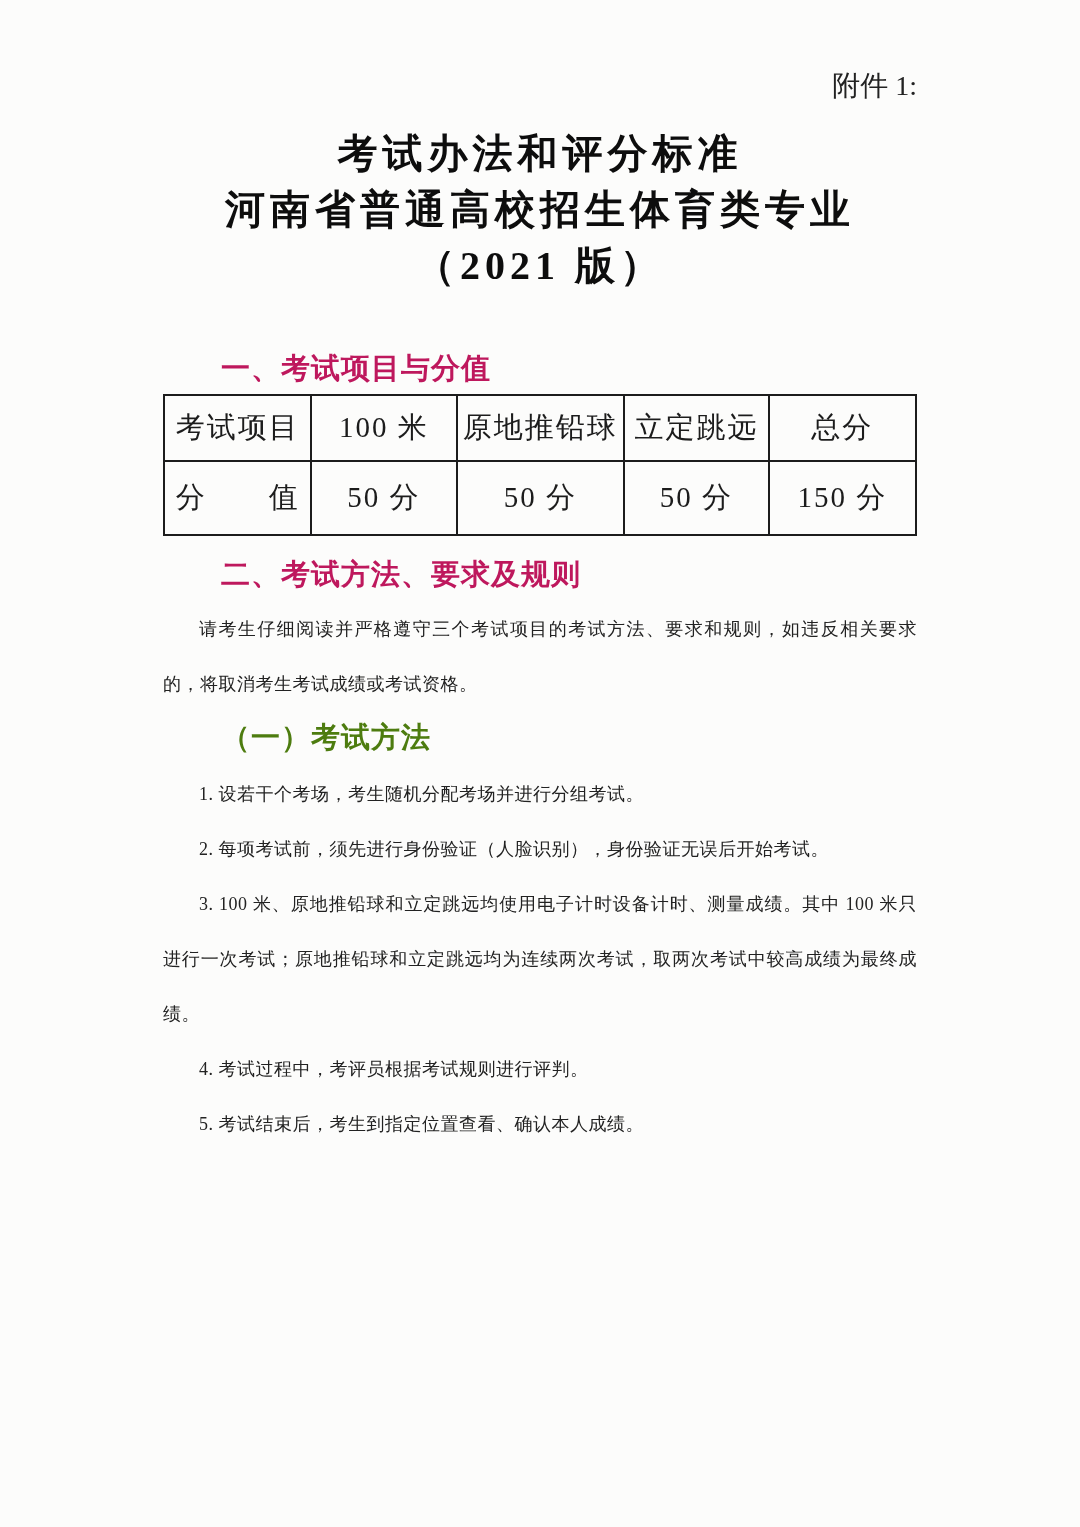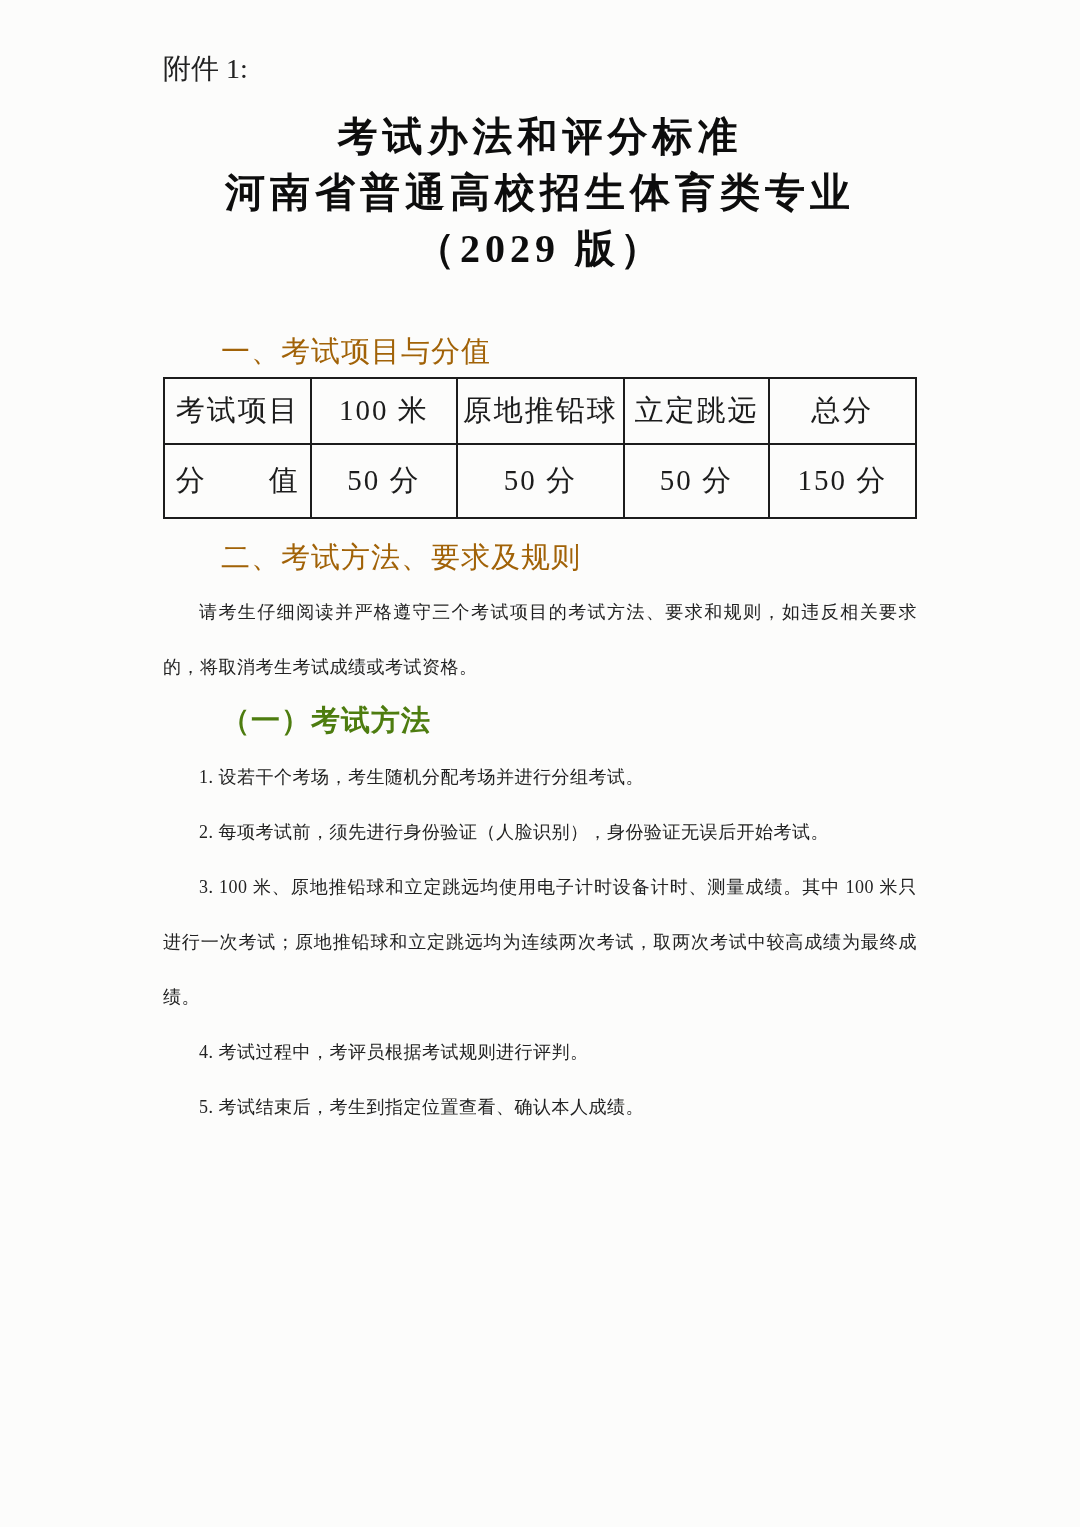--- a/index.html
+++ b/index.html
@@ -15,45 +15,46 @@
     overflow: hidden;
     font-family: "Liberation Serif", "DejaVu Serif", serif;
   }
 
   .content {
     padding: 0 163px;
   }
 
   .attachment {
     margin: 0;
-    padding-top: 51px;
+    padding-top: 68px;
     font-size: 28px;
     line-height: 36px;
     color: #222;
+    text-align: right;
   }
 
   .title {
     margin: 22px 0 0 0;
     text-align: center;
     font-weight: bold;
     font-size: 40px;
     line-height: 56px;
     letter-spacing: 5px;
     color: #0d0d0d;
     font-family: "Liberation Serif", "DejaVu Serif", serif;
   }
   .title .title-line { display: block; }
 
   .heading {
     margin: 0;
     font-family: "Liberation Sans", "DejaVu Sans", sans-serif;
-    font-weight: normal;
+    font-weight: bold;
     font-size: 29px;
     line-height: 36px;
-    color: #a16207;
+    color: #be185d;
     padding-left: 2em;
     letter-spacing: 1px;
   }
   .heading-1 { margin-top: 56px; }
   .heading-2 { margin-top: 20px; }
 
   .score-table {
     width: 100%;
     margin-top: 8px;
     border-collapse: collapse;
@@ -97,21 +98,21 @@
 <body>
 
 <div class="page">
   <div class="content">
 
     <p class="attachment">附件 1:</p>
 
     <h1 class="title">
       <span class="title-line">考试办法和评分标准</span>
       <span class="title-line">河南省普通高校招生体育类专业</span>
-      <span class="title-line">（2029 版）</span>
+      <span class="title-line">（2021 版）</span>
     </h1>
 
     <h2 class="heading heading-1">一、考试项目与分值</h2>
 
     <table class="score-table">
       <colgroup>
         <col style="width:19.6%">
         <col style="width:19.3%">
         <col style="width:22.3%">
         <col style="width:19.2%">

